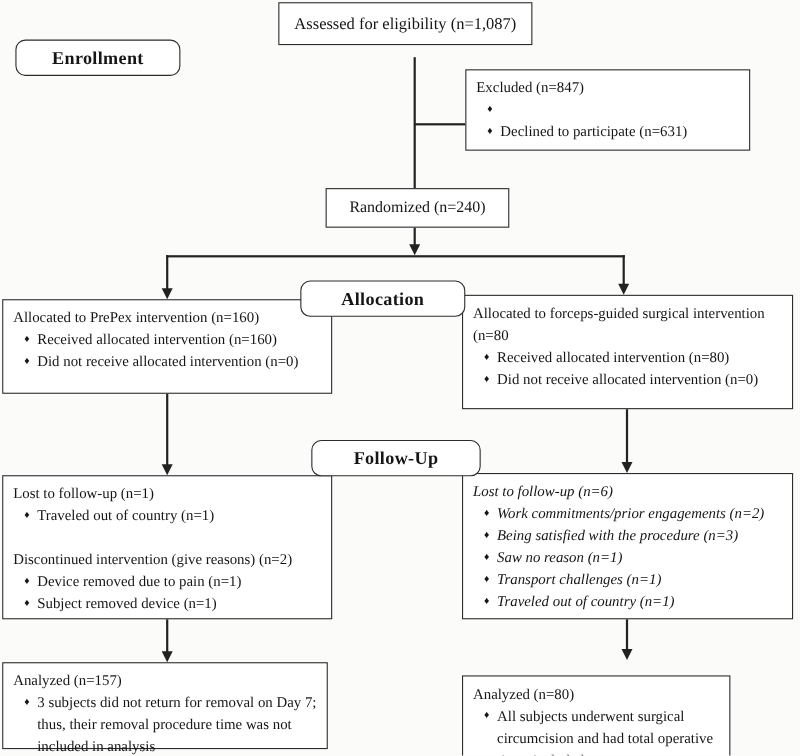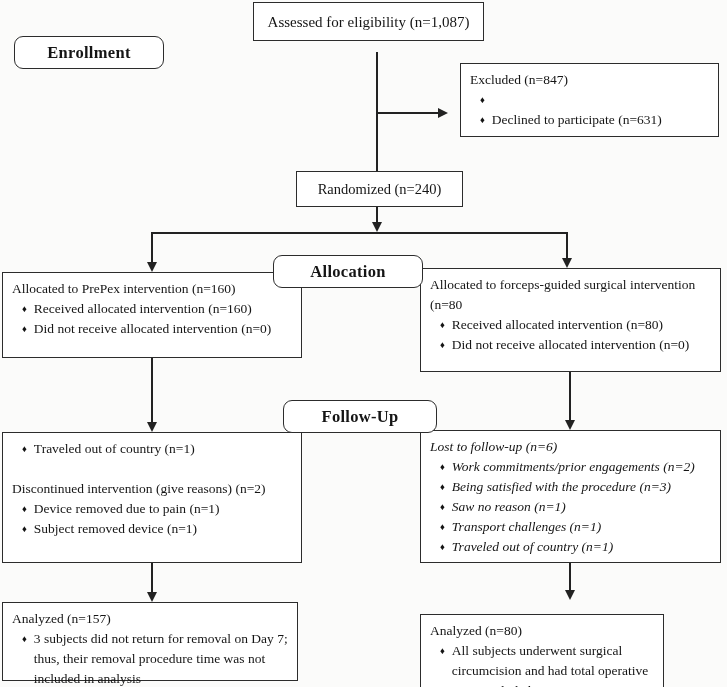--- a/index.html
+++ b/index.html
@@ -77,21 +77,21 @@
     <span>Allocation</span>
   </div>
   <div class="stage" style="left:283px;top:400px;width:154px;height:33px;">
     <span>Follow-Up</span>
   </div>
 
   <div class="box center fs15" style="left:253px;top:2px;width:231px;height:39px;">
     <span>Assessed for eligibility (n=1,087)</span>
   </div>
 
-  <div class="box" style="left:460px;top:63px;width:259px;height:74px;">
+  <div class="box" style="left:423px;top:63px;width:259px;height:74px;">
     <div class="list">
       <div class="ltitle">Excluded (n=847)</div>
       <div class="bullet">
         <span class="glyph">♦</span>
       </div>
       <div class="bullet">
         <span class="glyph">♦</span>
         <span>Declined to participate (n=631)</span>
       </div>
     </div>
@@ -124,20 +124,21 @@
       </div>
       <div class="bullet">
         <span class="glyph">♦</span>
         <span>Did not receive allocated intervention (n=0)</span>
       </div>
     </div>
   </div>
 
   <div class="box" style="left:2px;top:432px;width:300px;height:131px;">
     <div class="list">
+      <div class="ltitle">Lost to follow-up (n=1)</div>
       <div class="bullet">
         <span class="glyph">♦</span>
         <span>Traveled out of country (n=1)</span>
       </div>
       <div class="spacer"></div>
       <div class="ltitle">Discontinued intervention (give reasons) (n=2)</div>
       <div class="bullet">
         <span class="glyph">♦</span>
         <span>Device removed due to pain (n=1)</span>
       </div>

